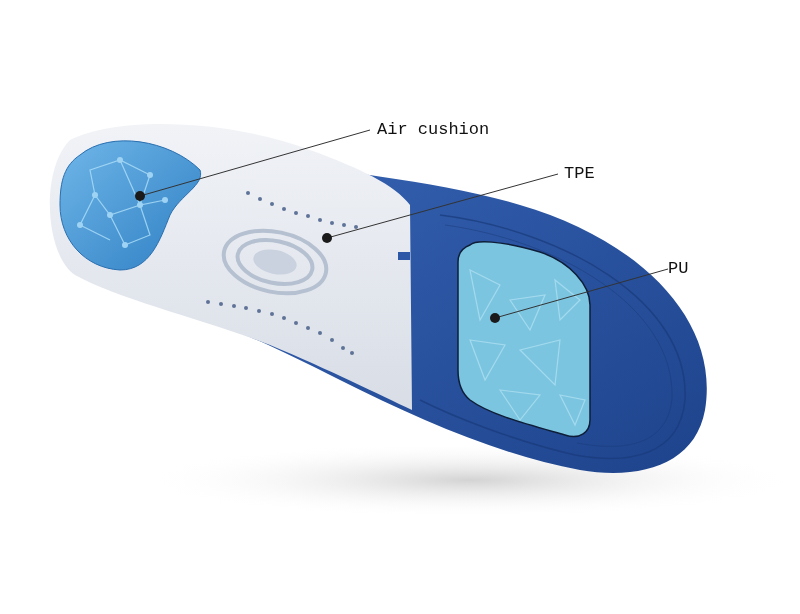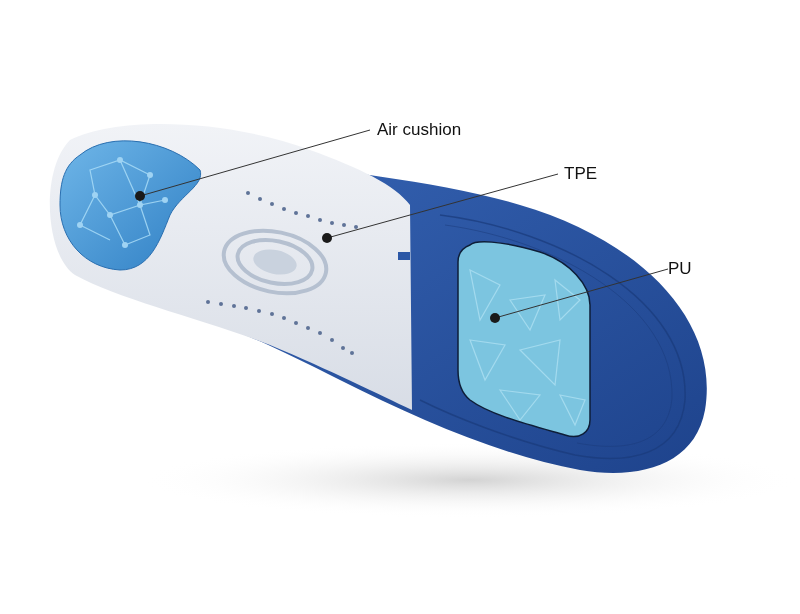--- a/index.html
+++ b/index.html
@@ -2,21 +2,21 @@
 <html><head>
   <meta charset="utf-8">
   <style>
     html, body { margin: 0; padding: 0; background: #ffffff; }
     .stage {
       position: relative;
       width: 800px;
       height: 614px;
       background: #ffffff;
       overflow: hidden;
-      font-family: Liberation Sans, sans-serif;
+      font-family: Liberation Mono, monospace;
     }
     .illustration { position: absolute; left: 0; top: 0; width: 800px; height: 614px; }
     .label {
       position: absolute;
       font-size: 17px;
       color: #111111;
       line-height: 1;
       white-space: nowrap;
     }
     .label-air { left: 377px; top: 121px; }

